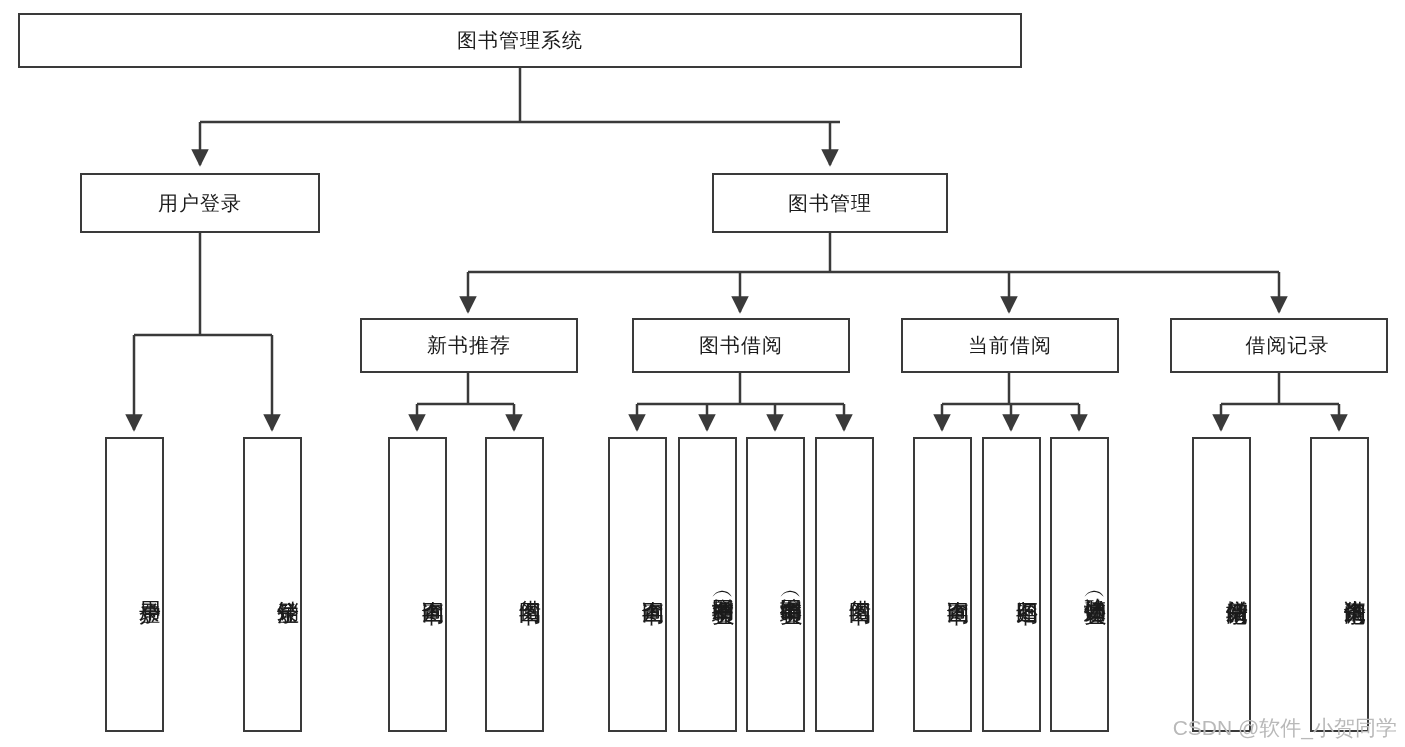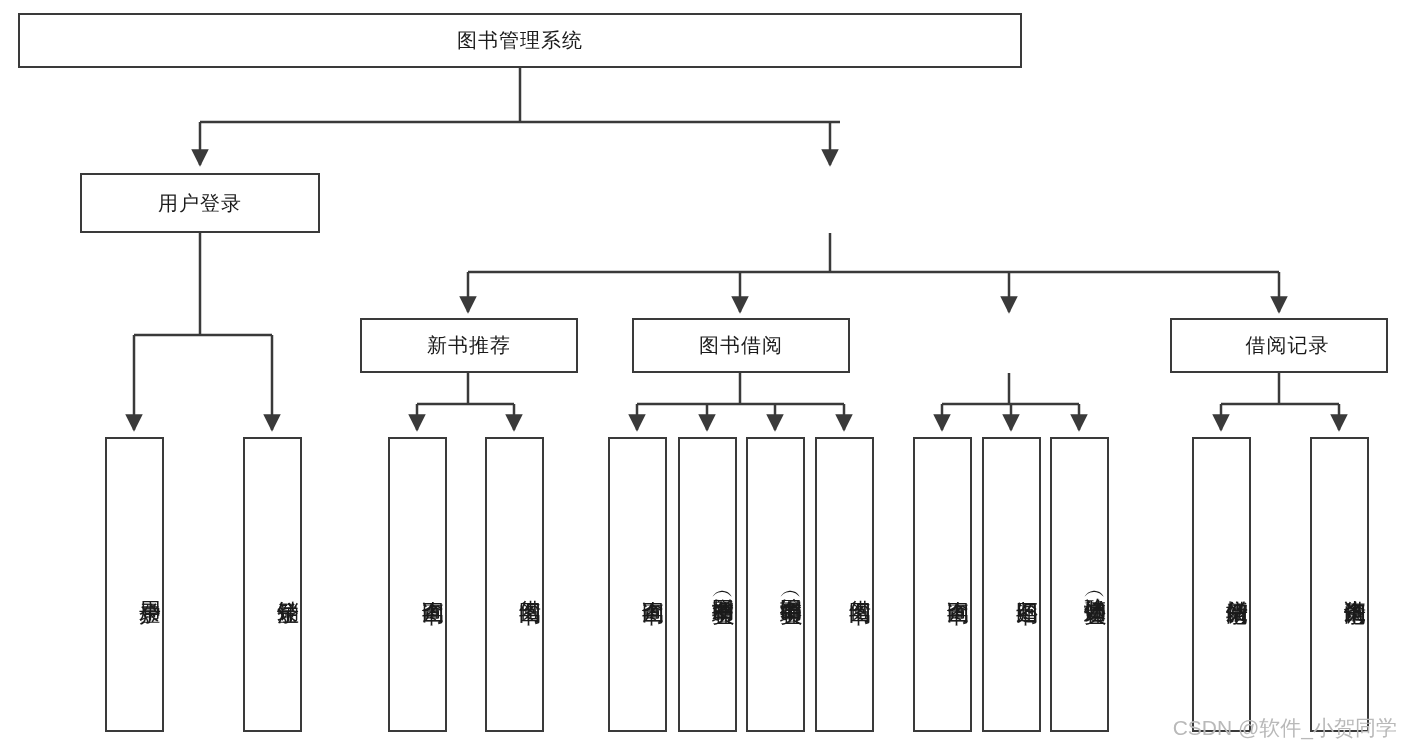--- a/index.html
+++ b/index.html
@@ -119,26 +119,32 @@
     </g>
   </svg>
 
   <div class="node horizontal" style="left: 18px; top: 13px; width: 1004px; height: 55px;">
     <span class="label">图书管理系统</span>
   </div>
 
   <div class="node horizontal" style="left: 80px; top: 173px; width: 240px; height: 60px;">
     <span class="label">用户登录</span>
   </div>
+  <div class="node horizontal" style="left: 712px; top: 173px; width: 236px; height: 60px;">
+    <span class="label">图书管理</span>
+  </div>
 
   <div class="node horizontal" style="left: 360px; top: 318px; width: 218px; height: 55px;">
     <span class="label">新书推荐</span>
   </div>
   <div class="node horizontal" style="left: 632px; top: 318px; width: 218px; height: 55px;">
     <span class="label">图书借阅</span>
+  </div>
+  <div class="node horizontal" style="left: 901px; top: 318px; width: 218px; height: 55px;">
+    <span class="label">当前借阅</span>
   </div>
   <div class="node horizontal" style="left: 1170px; top: 318px; width: 218px; height: 55px; padding-left: 17px;">
     <span class="label">借阅记录</span>
   </div>
 
   <div class="node vertical" style="left: 105px; top: 437px; width: 59px; height: 295px;">
     <span class="label">用户登录</span>
   </div>
   <div class="node vertical" style="left: 243px; top: 437px; width: 59px; height: 295px;">
     <span class="label">注销登录</span>

